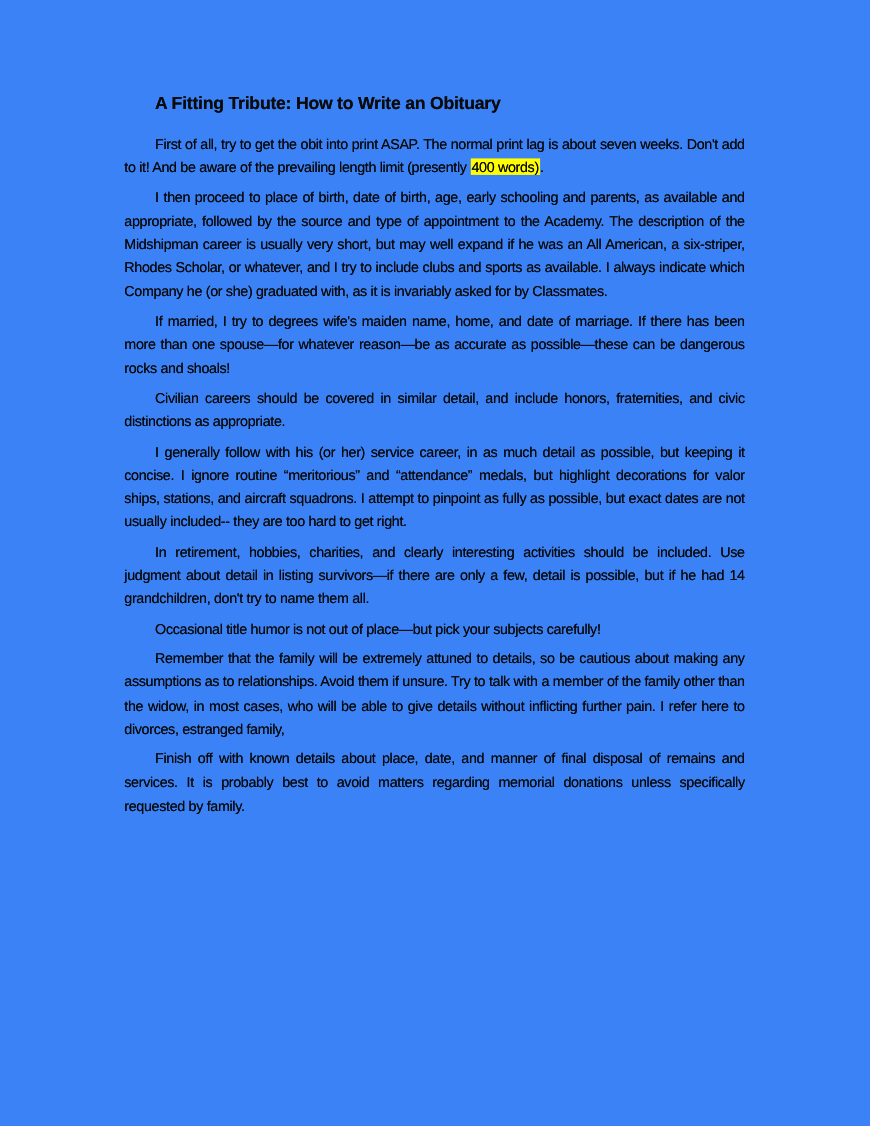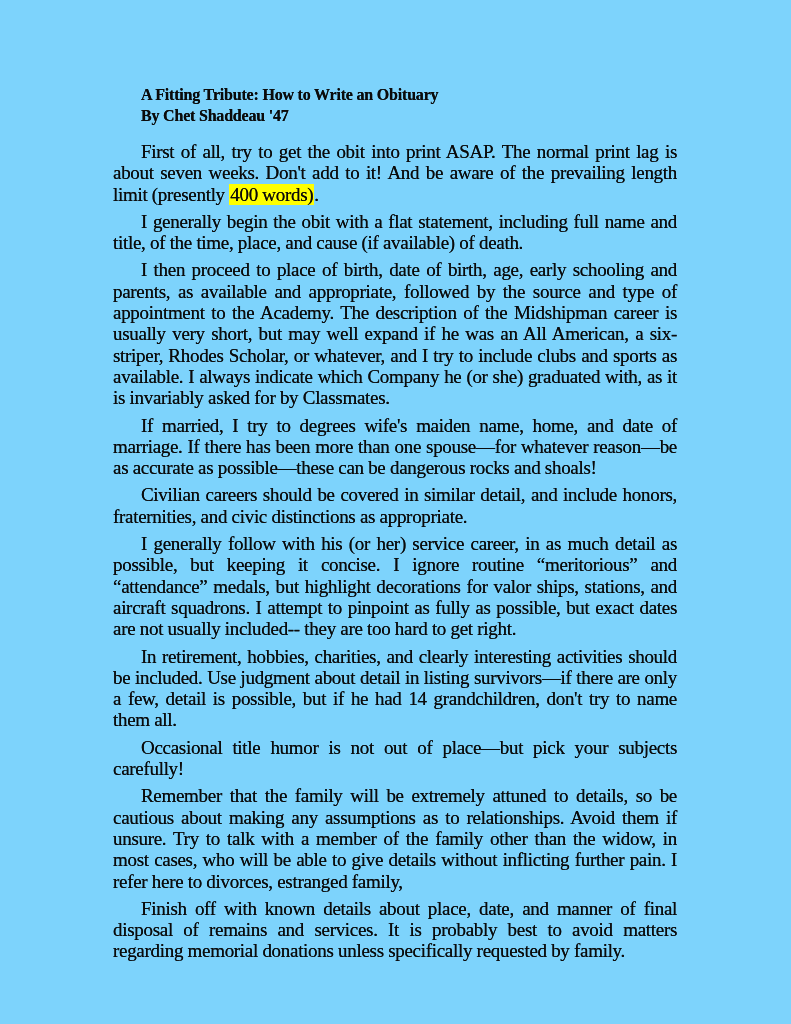--- a/index.html
+++ b/index.html
@@ -4,69 +4,67 @@
 <style>
   html, body {
     margin: 0;
     padding: 0;
     background: #ffffff;
   }
   .page {
     position: relative;
     width: 791px;
     height: 1024px;
-    background: #7dd3fc;
+    background: #3b82f6;
     box-sizing: border-box;
     padding: 84px 114px 0 113px;
-    font-family: Liberation Serif, serif;
+    font-family: Liberation Sans, sans-serif;
     color: #0b0b0b;
     overflow: hidden;
   }
   .doc-text {
     width: 564px;
     text-shadow: 0 0 0.5px rgba(0,0,0,0.85);
   }
   .title-block {
     margin: 0 0 15px 28px;
   }
   .doc-title, .doc-byline {
     font-size: 16px;
     font-weight: bold;
     line-height: 21px;
     margin: 0;
     letter-spacing: -0.2px;
   }
   p.para {
-    font-size: 19px;
+    font-size: 13px;
     line-height: 21.3px;
     letter-spacing: -0.3px;
     text-align: justify;
     text-indent: 28px;
     margin: 0 0 6px 0;
   }
   mark.hl {
     background: #ffff00;
     color: inherit;
     padding: 0 1px;
   }
 </style>
 </head>
 <body>
 
 <div class="page">
   <div class="doc-text">
 
     <div class="title-block">
       <h1 class="doc-title">A Fitting Tribute: How to Write an Obituary</h1>
-      <h2 class="doc-byline">By Chet Shaddeau '47</h2>
     </div>
 
     <p class="para"><span>First of all, try to get the obit into print ASAP. The normal print lag is about seven weeks. Don't add to it! And be aware of the prevailing length limit (presently </span><mark class="hl">400 words)</mark><span>.</span></p>
 
-    <p class="para">I generally begin the obit with a flat statement, including full name and title, of the time, place, and cause (if available) of death.</p>
     <p class="para">I then proceed to place of birth, date of birth, age, early schooling and parents, as available and appropriate, followed by the source and type of appointment to the Academy. The description of the Midshipman career is usually very short, but may well expand if he was an All American, a six-striper, Rhodes Scholar, or whatever, and I try to include clubs and sports as available. I always indicate which Company he (or she) graduated with, as it is invariably asked for by Classmates.</p>
     <p class="para">If married, I try to degrees wife's maiden name, home, and date of marriage. If there has been more than one spouse—for whatever reason—be as accurate as possible—these can be dangerous rocks and shoals!</p>
     <p class="para">Civilian careers should be covered in similar detail, and include honors, fraternities, and civic distinctions as appropriate.</p>
     <p class="para">I generally follow with his (or her) service career, in as much detail as possible, but keeping it concise. I ignore routine “meritorious” and “attendance” medals, but highlight decorations for valor ships, stations, and aircraft squadrons. I attempt to pinpoint as fully as possible, but exact dates are not usually included-- they are too hard to get right.</p>
     <p class="para">In retirement, hobbies, charities, and clearly interesting activities should be included. Use judgment about detail in listing survivors—if there are only a few, detail is possible, but if he had 14 grandchildren, don't try to name them all.</p>
     <p class="para">Occasional title humor is not out of place—but pick your subjects carefully!</p>
     <p class="para">Remember that the family will be extremely attuned to details, so be cautious about making any assumptions as to relationships. Avoid them if unsure. Try to talk with a member of the family other than the widow, in most cases, who will be able to give details without inflicting further pain. I refer here to divorces, estranged family,</p>
     <p class="para">Finish off with known details about place, date, and manner of final disposal of remains and services. It is probably best to avoid matters regarding memorial donations unless specifically requested by family.</p>
 
   </div>

